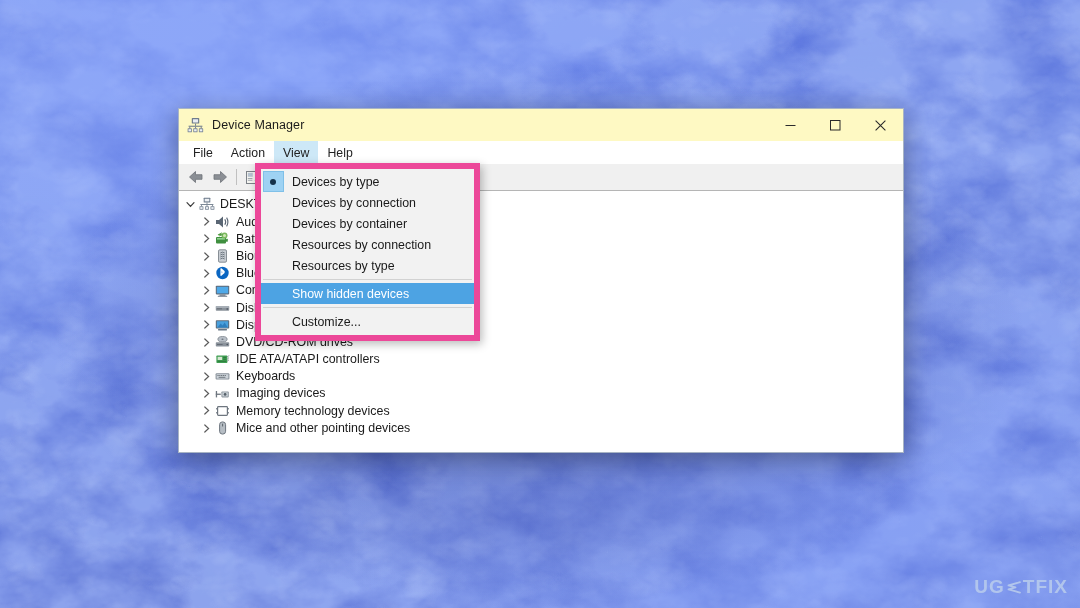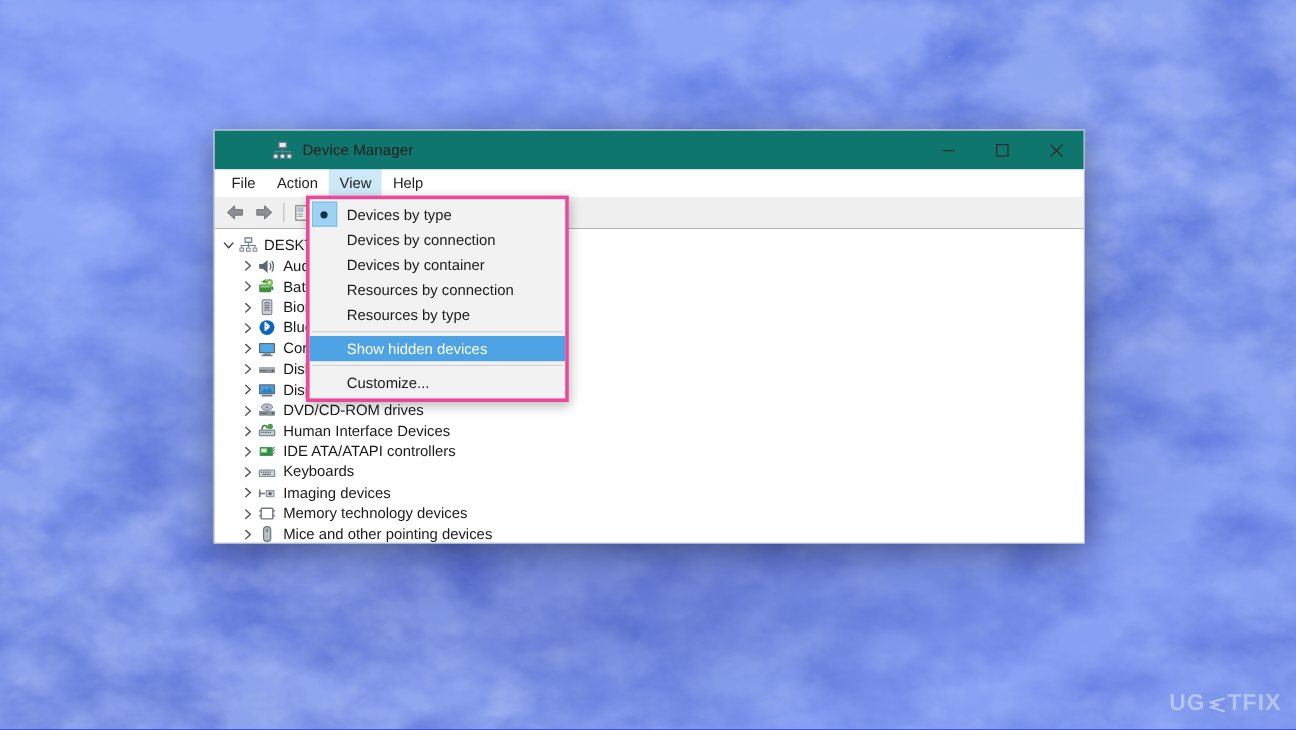--- a/index.html
+++ b/index.html
@@ -36,24 +36,23 @@
     box-shadow: 0 6px 26px rgba(0,0,0,0.35);
     display: flex;
     flex-direction: column;
   }
 
   
   .titlebar {
     height: 32px;
     display: flex;
     align-items: center;
-    background: #0f766e;
+    background: #fef9c3;
     flex: 0 0 auto;
     position: relative;
-    padding-left: 40px;
   }
   .title-icon {
     margin-left: 8px;
     margin-right: 8px;
     width: 17px;
     height: 17px;
     flex: 0 0 auto;
     display: block;
   }
   .title-text {
@@ -168,21 +167,21 @@
   .t-icon svg { display: block; }
   .t-label { line-height: 1; }
 
   
   #view-menu {
     position: absolute;
     left: 255px;
     top: 163px;
     width: 213px;
     background: #f2f2f2;
-    border: 3px solid #ec4899;
+    border: 6px solid #ec4899;
     box-shadow: 2px 3px 9px rgba(0,0,0,0.28);
     padding: 2px 0 3px 0;
     z-index: 50;
   }
   .vm-item {
     height: 21px;
     display: flex;
     align-items: center;
     font-size: 12.4px;
     color: #1a1a1a;
@@ -519,41 +518,20 @@
             <ellipse cx="7.5" cy="4.2" rx="4.6" ry="2.7" fill="#b9c0c8" stroke="#7b838c" stroke-width="0.8"></ellipse>
             <ellipse cx="7.5" cy="4.2" rx="1.1" ry="0.7" fill="#6d757e"></ellipse>
             <rect x="0.8" y="7.2" width="13.4" height="4.3" rx="0.8" fill="#8a929b"></rect>
             <rect x="2" y="9" width="5.6" height="1" fill="#656c75"></rect>
             <circle cx="12.2" cy="9.5" r="0.7" fill="#3f4650"></circle>
           </svg>
         </span>
         <span class="t-label">DVD/CD-ROM drives</span>
       </div>
 
-      <div class="tree-row child">
-        <span class="chev">
-          <svg width="9" height="9" viewBox="0 0 9 9">
-              <path d="M2.8 1 L6.6 4.5 L2.8 8" fill="none" stroke="#5a5a5a" stroke-width="1.2" stroke-linecap="round"></path>
-            </svg>
-        </span>
-        <span class="t-icon">
-          <svg width="15" height="14" viewBox="0 0 15 14">
-            <rect x="0.6" y="6" width="13.8" height="5.6" rx="1" fill="#7f8a93"></rect>
-            <rect x="1.6" y="7" width="11.8" height="3.6" fill="#c3cbd2"></rect>
-            <rect x="2.4" y="7.8" width="1.3" height="1" fill="#6d757e"></rect>
-            <rect x="4.2" y="7.8" width="1.3" height="1" fill="#6d757e"></rect>
-            <rect x="6" y="7.8" width="1.3" height="1" fill="#6d757e"></rect>
-            <rect x="7.8" y="7.8" width="1.3" height="1" fill="#6d757e"></rect>
-            <rect x="9.6" y="7.8" width="1.3" height="1" fill="#6d757e"></rect>
-            <path d="M3.4 6 Q3.4 2.6 5.6 2.6 Q7.6 2.6 7.6 5" fill="none" stroke="#3f7a3f" stroke-width="1.3"></path>
-            <circle cx="10.2" cy="3.4" r="2.2" fill="#4e9b45"></circle>
-          </svg>
-        </span>
-        <span class="t-label">Human Interface Devices</span>
-      </div>
 
       <div class="tree-row child">
         <span class="chev">
           <svg width="9" height="9" viewBox="0 0 9 9">
               <path d="M2.8 1 L6.6 4.5 L2.8 8" fill="none" stroke="#5a5a5a" stroke-width="1.2" stroke-linecap="round"></path>
             </svg>
         </span>
         <span class="t-icon">
           <svg width="15" height="14" viewBox="0 0 15 14">
             <rect x="1.4" y="3.6" width="11" height="7.4" rx="0.7" fill="#3f9e52"></rect>

